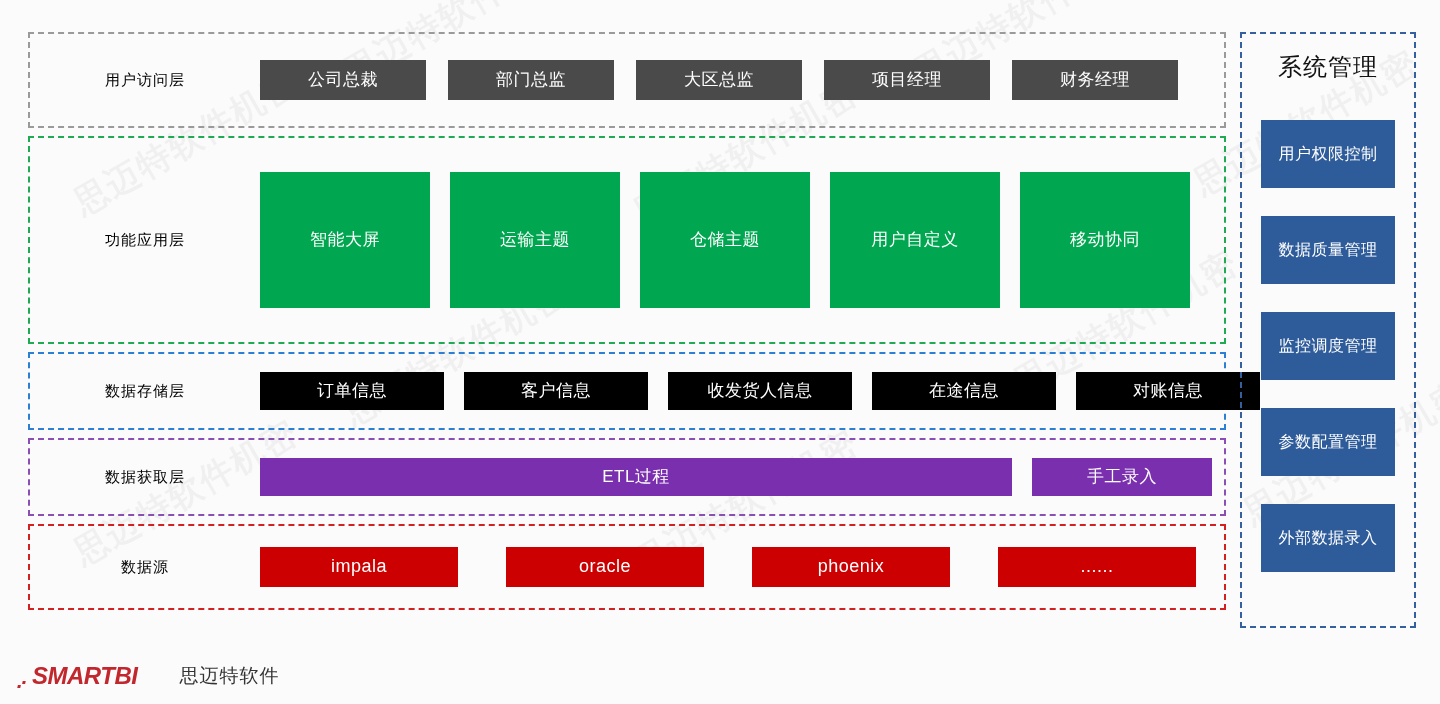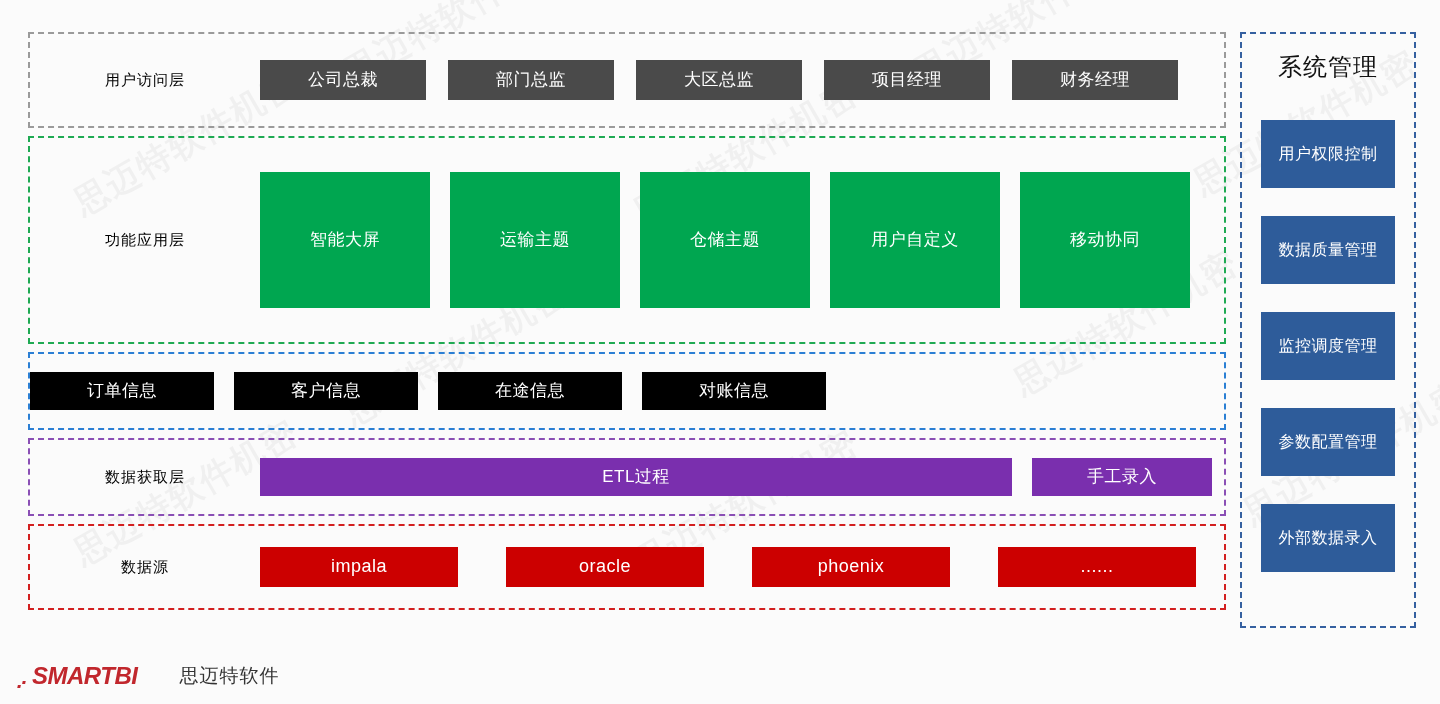--- a/index.html
+++ b/index.html
@@ -262,23 +262,25 @@
       <div class="layer-boxes">
         <div class="node">智能大屏</div>
         <div class="node">运输主题</div>
         <div class="node">仓储主题</div>
         <div class="node">用户自定义</div>
         <div class="node">移动协同</div>
       </div>
     </div>
 
     <div class="layer-row row-storage">
+      <div class="layer-label">数据存储层</div>
       <div class="layer-boxes">
         <div class="node">订单信息</div>
         <div class="node">客户信息</div>
+        <div class="node">收发货人信息</div>
         <div class="node">在途信息</div>
         <div class="node">对账信息</div>
       </div>
     </div>
 
     <div class="layer-row row-acquire">
       <div class="layer-label">数据获取层</div>
       <div class="layer-boxes">
         <div class="node wide">ETL过程</div>
         <div class="node narrow">手工录入</div>

